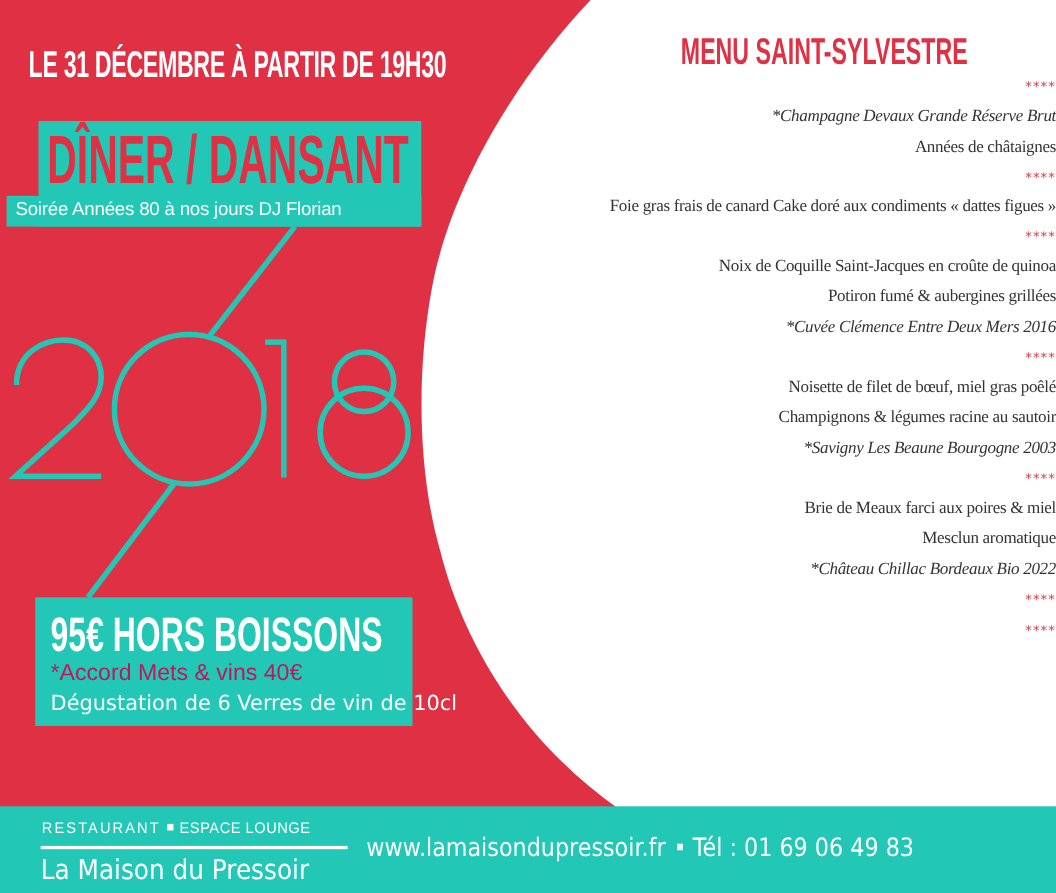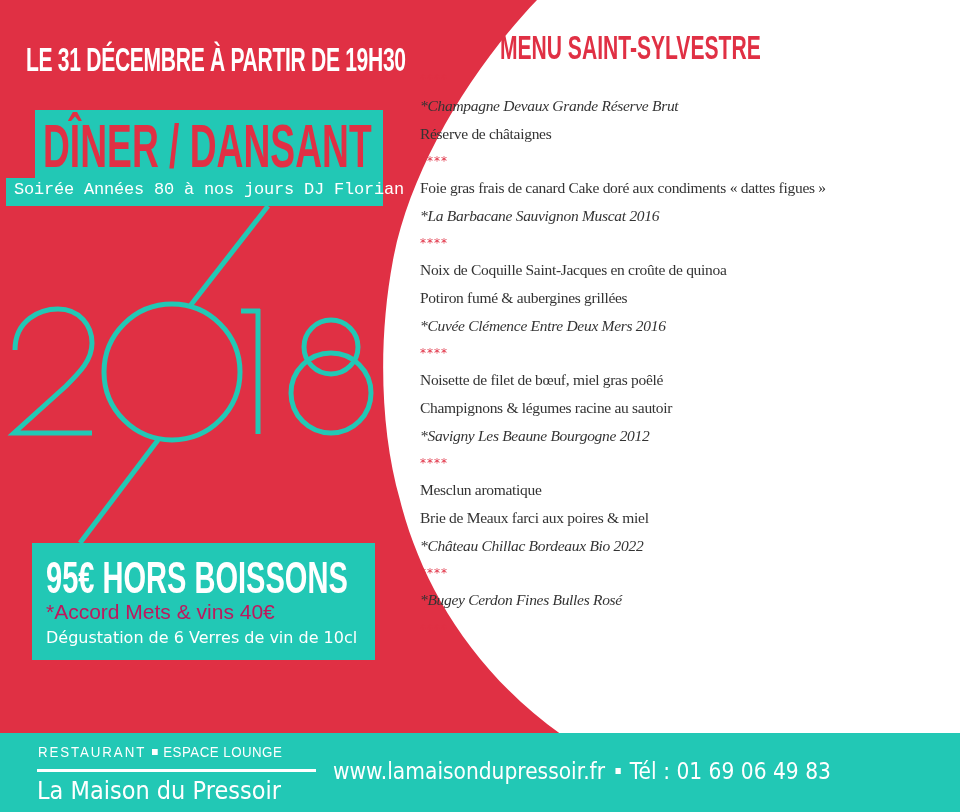--- a/index.html
+++ b/index.html
@@ -29,45 +29,45 @@
       position: absolute; left: 43px; top: 115px;
       color: #e03044; font-size: 62px; line-height: 62px;
       transform: scale(0.60, 1); transform-origin: left top;
     }
     #diner-sub-strip {
       position: absolute; left: 6px; top: 178px; width: 377px; height: 28px;
       background: #22c8b5;
     }
     #diner-sub {
       position: absolute; left: 14px; top: 180px;
-      color: #ffffff; font-size: 17px; font-family: Liberation Mono, monospace;
+      color: #ffffff; font-size: 17px; font-family: Liberation Sans, sans-serif;
       white-space: nowrap; letter-spacing: -0.2px;
     }
     #price-box {
       position: absolute; left: 32px; top: 543px; width: 343px; height: 117px;
       background: #22c8b5;
     }
     #price-title {
       position: absolute; left: 46px; top: 556px;
       color: #ffffff; font-size: 44px; line-height: 44px;
       transform: scale(0.66, 1); transform-origin: left top;
     }
     #price-accord {
       position: absolute; left: 46px; top: 600px;
       color: #be185d; font-size: 21px; white-space: nowrap;
       font-family: Liberation Sans, sans-serif;
     }
     #price-degust {
       position: absolute; left: 46px; top: 628px;
-      color: #ffffff; font-size: 16px; white-space: nowrap;
+      color: #ffffff; font-size: 19px; white-space: nowrap;
       font-family: "DejaVu Sans", sans-serif;
     }
     #menu {
       position: absolute; left: 420px; top: 28px; width: 540px;
-      text-align: left; color: #333333;
+      text-align: right; color: #333333;
     }
     #menu-title {
       display: inline-block;
       color: #e03044; font-size: 34px; line-height: 38px;
       font-family: "Liberation Sans", sans-serif; font-weight: bold;
       transform: scale(0.62, 1); transform-origin: center top;
       white-space: nowrap; margin-bottom: 0;
     }
     .menu-line {
       font-size: 15.5px; line-height: 28px; height: 28px; white-space: nowrap;
@@ -142,53 +142,51 @@
 <div id="price-title" class="condensed">95€ HORS BOISSONS</div>
 <div id="price-accord">*Accord Mets &amp; vins 40€</div>
 <div id="price-degust">Dégustation de 6 Verres de vin de 10cl</div>
 
 <div id="menu">
   <div><span id="menu-title">MENU SAINT-SYLVESTRE</span></div>
   <div class="menu-sep">****</div>
 
   <div>
     <div class="menu-line wine">*Champagne Devaux Grande Réserve Brut</div>
-    <div class="menu-line">Réserve de châtaignes</div>
+    <div class="menu-line">Années de châtaignes</div>
   </div>
   <div class="menu-sep">****</div>
 
   <div>
     <div class="menu-line">Foie gras frais de canard Cake doré aux condiments « dattes figues »</div>
-    <div class="menu-line wine">*La Barbacane Sauvignon Muscat 2016</div>
   </div>
   <div class="menu-sep">****</div>
 
   <div>
     <div class="menu-line">Noix de Coquille Saint-Jacques en croûte de quinoa</div>
     <div class="menu-line">Potiron fumé &amp; aubergines grillées</div>
     <div class="menu-line wine">*Cuvée Clémence Entre Deux Mers 2016</div>
   </div>
   <div class="menu-sep">****</div>
 
   <div>
     <div class="menu-line">Noisette de filet de bœuf, miel gras poêlé</div>
     <div class="menu-line">Champignons &amp; légumes racine au sautoir</div>
-    <div class="menu-line wine">*Savigny Les Beaune Bourgogne 2012</div>
+    <div class="menu-line wine">*Savigny Les Beaune Bourgogne 2003</div>
   </div>
   <div class="menu-sep">****</div>
 
   <div>
+    <div class="menu-line">Brie de Meaux farci aux poires &amp; miel</div>
     <div class="menu-line">Mesclun aromatique</div>
-    <div class="menu-line">Brie de Meaux farci aux poires &amp; miel</div>
     <div class="menu-line wine">*Château Chillac Bordeaux Bio 2022</div>
   </div>
   <div class="menu-sep">****</div>
 
   <div>
-    <div class="menu-line wine">*Bugey Cerdon Fines Bulles Rosé</div>
   </div>
   <div class="menu-sep" style="margin-top:2px;">****</div>
 </div>
 
 <div id="footer"></div>
 <div id="footer-tag">
   <span>RESTAURANT</span><span class="f-bullet"></span><span class="lounge">ESPACE LOUNGE</span>
 </div>
 <div id="footer-rule"></div>
 <div id="footer-name">La Maison du Pressoir</div>

